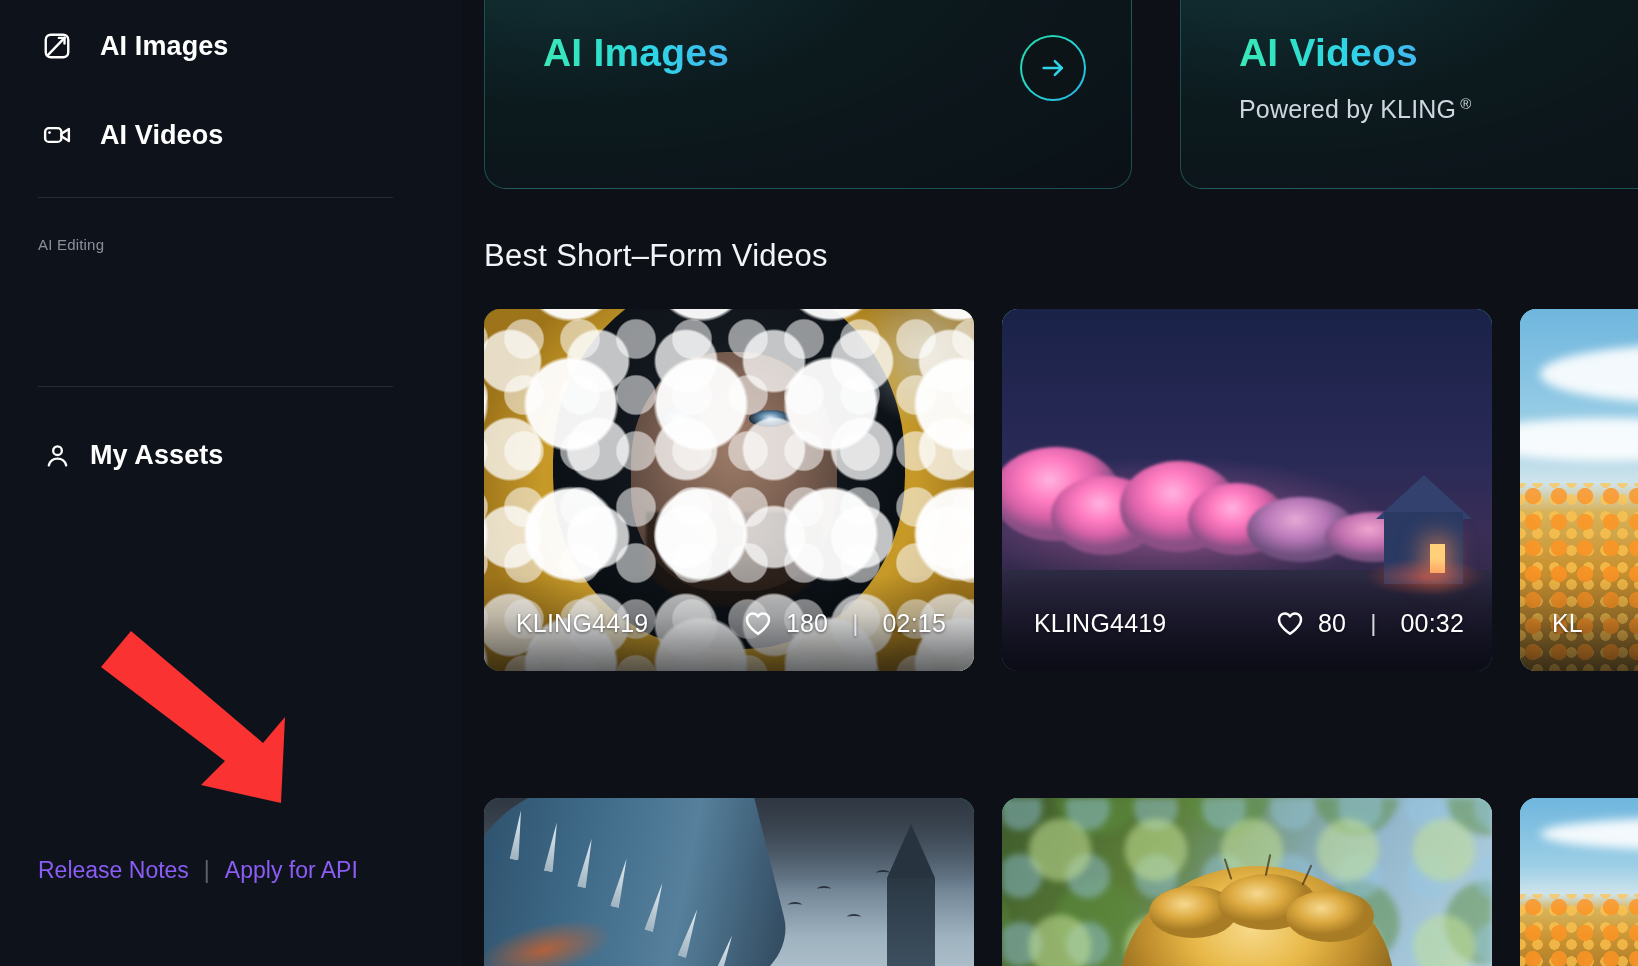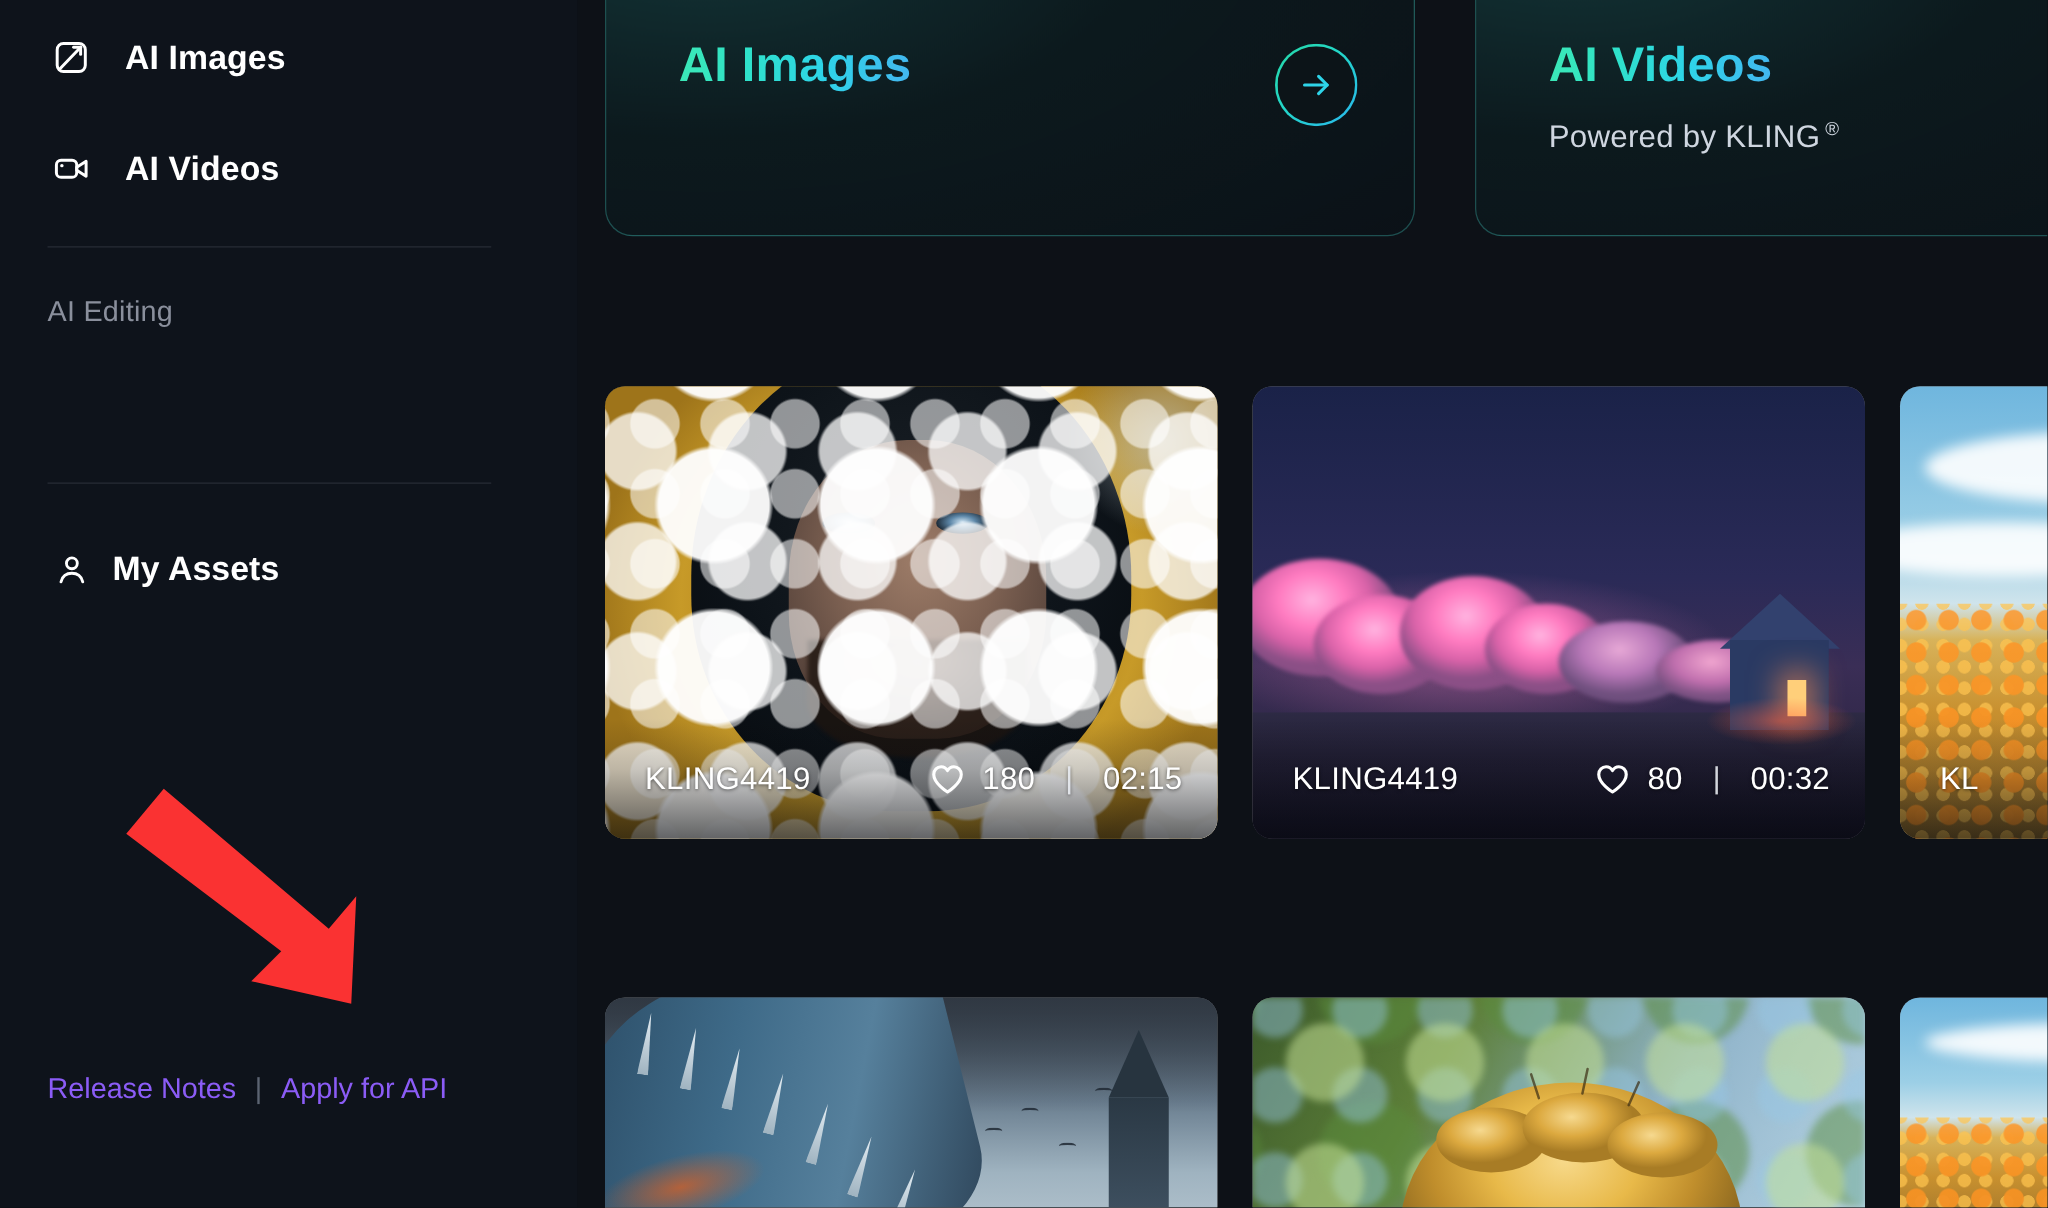--- a/index.html
+++ b/index.html
@@ -27,21 +27,21 @@
   .nav-item .ico svg { display:block; }
   .nav-label { font-size:27px; font-weight:700; letter-spacing:.1px; color:#ffffff; white-space:nowrap; }
   .nav-item.muted .nav-label { color:#8c93a1; font-weight:400; }
   .nav-item.muted .ico svg { stroke:#8c93a1; }
 
   #nav-ai-images { position:absolute; top:18px; left:40px; }
   #nav-ai-videos { position:absolute; top:107px; left:40px; }
   .divider-1 { position:absolute; top:197px; left:38px; width:355px; height:1px; background:#272c36; }
   .group-label {
     position:absolute; top:236px; left:38px;
-    font-size:23px; color:#8a8f9c; font-weight:400; letter-spacing:.2px;
+    font-size:15px; color:#8a8f9c; font-weight:400; letter-spacing:.2px;
   }
   #nav-video-editor { position:absolute; top:301px; left:38px; }
   .divider-2 { position:absolute; top:386px; left:38px; width:355px; height:1px; background:#272c36; }
   #nav-my-assets { position:absolute; top:427px; left:40px;gap:16px; }
 
   
   .sidebar-footer {
     position:absolute; left:38px; bottom:82px;
     display:flex; align-items:center; gap:0;
     font-size:23px; color:#c9cfda; white-space:nowrap;
@@ -116,21 +116,21 @@
   #row-short-form { top:309px; }
   #row-creatives  { top:798px; }
 
   .media-card {
     position:relative;
     width:490px; height:362px;
     border-radius:16px;
     overflow:hidden;
     flex:0 0 490px;
     cursor:pointer;
-    background:#737373;
+    background:#5eead4;
   }
   .media-card.creative { height:200px; }
   .thumb { position:absolute; inset:0; }
 
   .meta {
     position:absolute; left:0; right:0; bottom:0;
     height:96px;
     display:flex; align-items:center;
     padding:0 28px 0 32px;
     font-size:25px; color:#ffffff;
@@ -385,20 +385,21 @@
 
       <div class="promo-card">
         <div class="promo-title">AI Videos</div>
         <div class="promo-sub">
           <span>Powered by KLING</span><sup>®</sup>
         </div>
         
       </div>
     </div>
 
+    <div class="section-title" id="title-short-form">Best Short–Form Videos</div>
 
     <div class="media-row" id="row-short-form">
 
       <div class="media-card">
         <div class="thumb sc-parka">
           <div class="hood-out"></div>
           <div class="hood-in"></div>
           <div class="face"></div>
           <div class="eye l"></div>
           <div class="eye r"></div>

